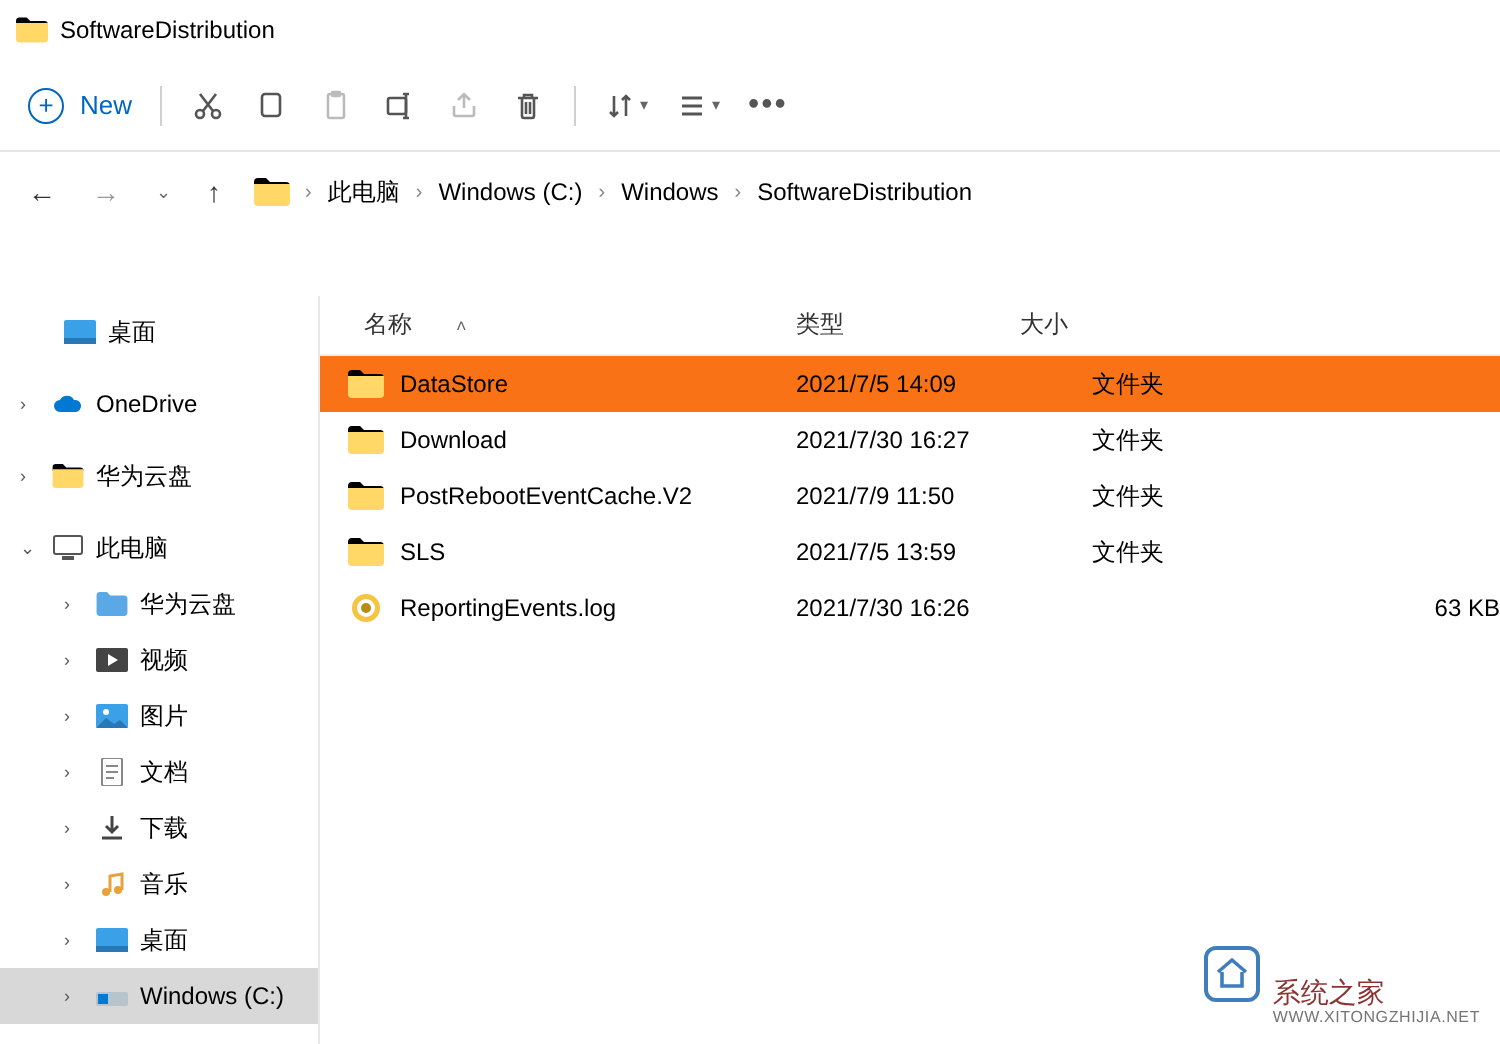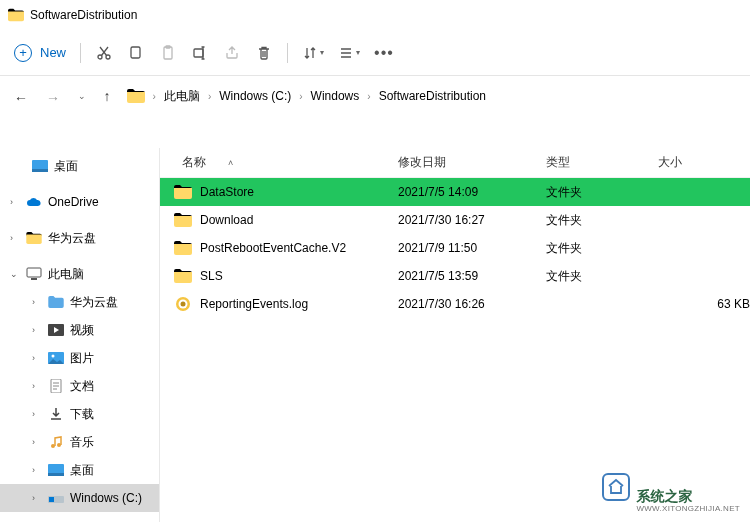--- a/index.html
+++ b/index.html
@@ -39,33 +39,33 @@
     
     .content { flex: 1; display: flex; flex-direction: column; }
     .columns { display: flex; height: 30px; align-items: center; font-size: 12px; color: #333; border-bottom: 1px solid #f0f0f0; }
     .col-name { width: 238px; padding-left: 22px; display: flex; align-items: center; gap: 22px; }
     .sort-ind { font-size: 9px; color: #666; }
     .col-date { width: 148px; }
     .col-type { width: 112px; }
     .col-size { flex: 1; text-align: left; padding-right: 20px; font-family: Liberation Mono, monospace; }
     
     .row { display: flex; height: 28px; align-items: center; font-size: 12px; cursor: pointer; }
-    .row.sel { background: #22c55e; }
+    .row.sel { background: #f97316; }
     .row .cell-name { width: 238px; padding-left: 14px; display: flex; align-items: center; gap: 8px; }
     .row .cell-date { width: 148px; }
     .row .cell-type { width: 112px; }
     .row .cell-size { flex: 1; text-align: right; }
     .row .fico { width: 18px; height: 16px; flex-shrink: 0; }
     
     .folder-svg { fill: #ffd868; }
     
     .watermark { position: absolute; right: 10px; bottom: 8px; display: flex; align-items: center; gap: 6px; opacity: 0.9; }
     .watermark .wm-ico { width: 28px; height: 28px; border: 2px solid #2c6fb5; border-radius: 6px; display: flex; align-items: center; justify-content: center; }
     .watermark .wm-txt { display: flex; flex-direction: column; line-height: 1.2; }
-    .watermark .wm-txt .t1 { font-size: 14px; font-weight: bold; color: #14532d; margin-top: 27px; }
+    .watermark .wm-txt .t1 { font-size: 14px; font-weight: normal; color: #7f1d1d; margin-top: 27px; }
     .watermark .wm-txt .t2 { font-size: 8px; color: #666; letter-spacing: 0.3px; }
     
     svg { display: block; }
   </style>
 </head>
 <body>
 
 <div class="titlebar">
   <svg class="folder-ico" viewBox="0 0 18 14">
       <path class="tab" d="M0 2 a2 2 0 0 1 2-2 h4 l2 2 h8 a2 2 0 0 1 2 2 v0 H0z"></path>
@@ -278,21 +278,20 @@
         <span class="lbl">Windows (C:)</span>
       </div>
   </div>
 
   <div class="content">
     <div class="columns">
       <div class="col-name">
           <span>名称</span>
           <span class="sort-ind">˄</span>
         </div>
-      <div class="col-date">修改日期</div>
       <div class="col-type">类型</div>
       <div class="col-size">大小</div>
     </div>
     <div id="rows">
         <div class="row sel">
           <div class="cell-name">
             <svg class="fico" viewBox="0 0 18 14">
               <path class="tab" d="M0 2 a2 2 0 0 1 2-2 h4 l2 2 h8 a2 2 0 0 1 2 2 v0 H0z"></path>
               <path class="folder-svg" d="M0 3 h18 v9 a2 2 0 0 1-2 2 H2 a2 2 0 0 1-2-2z"></path>
             </svg>

